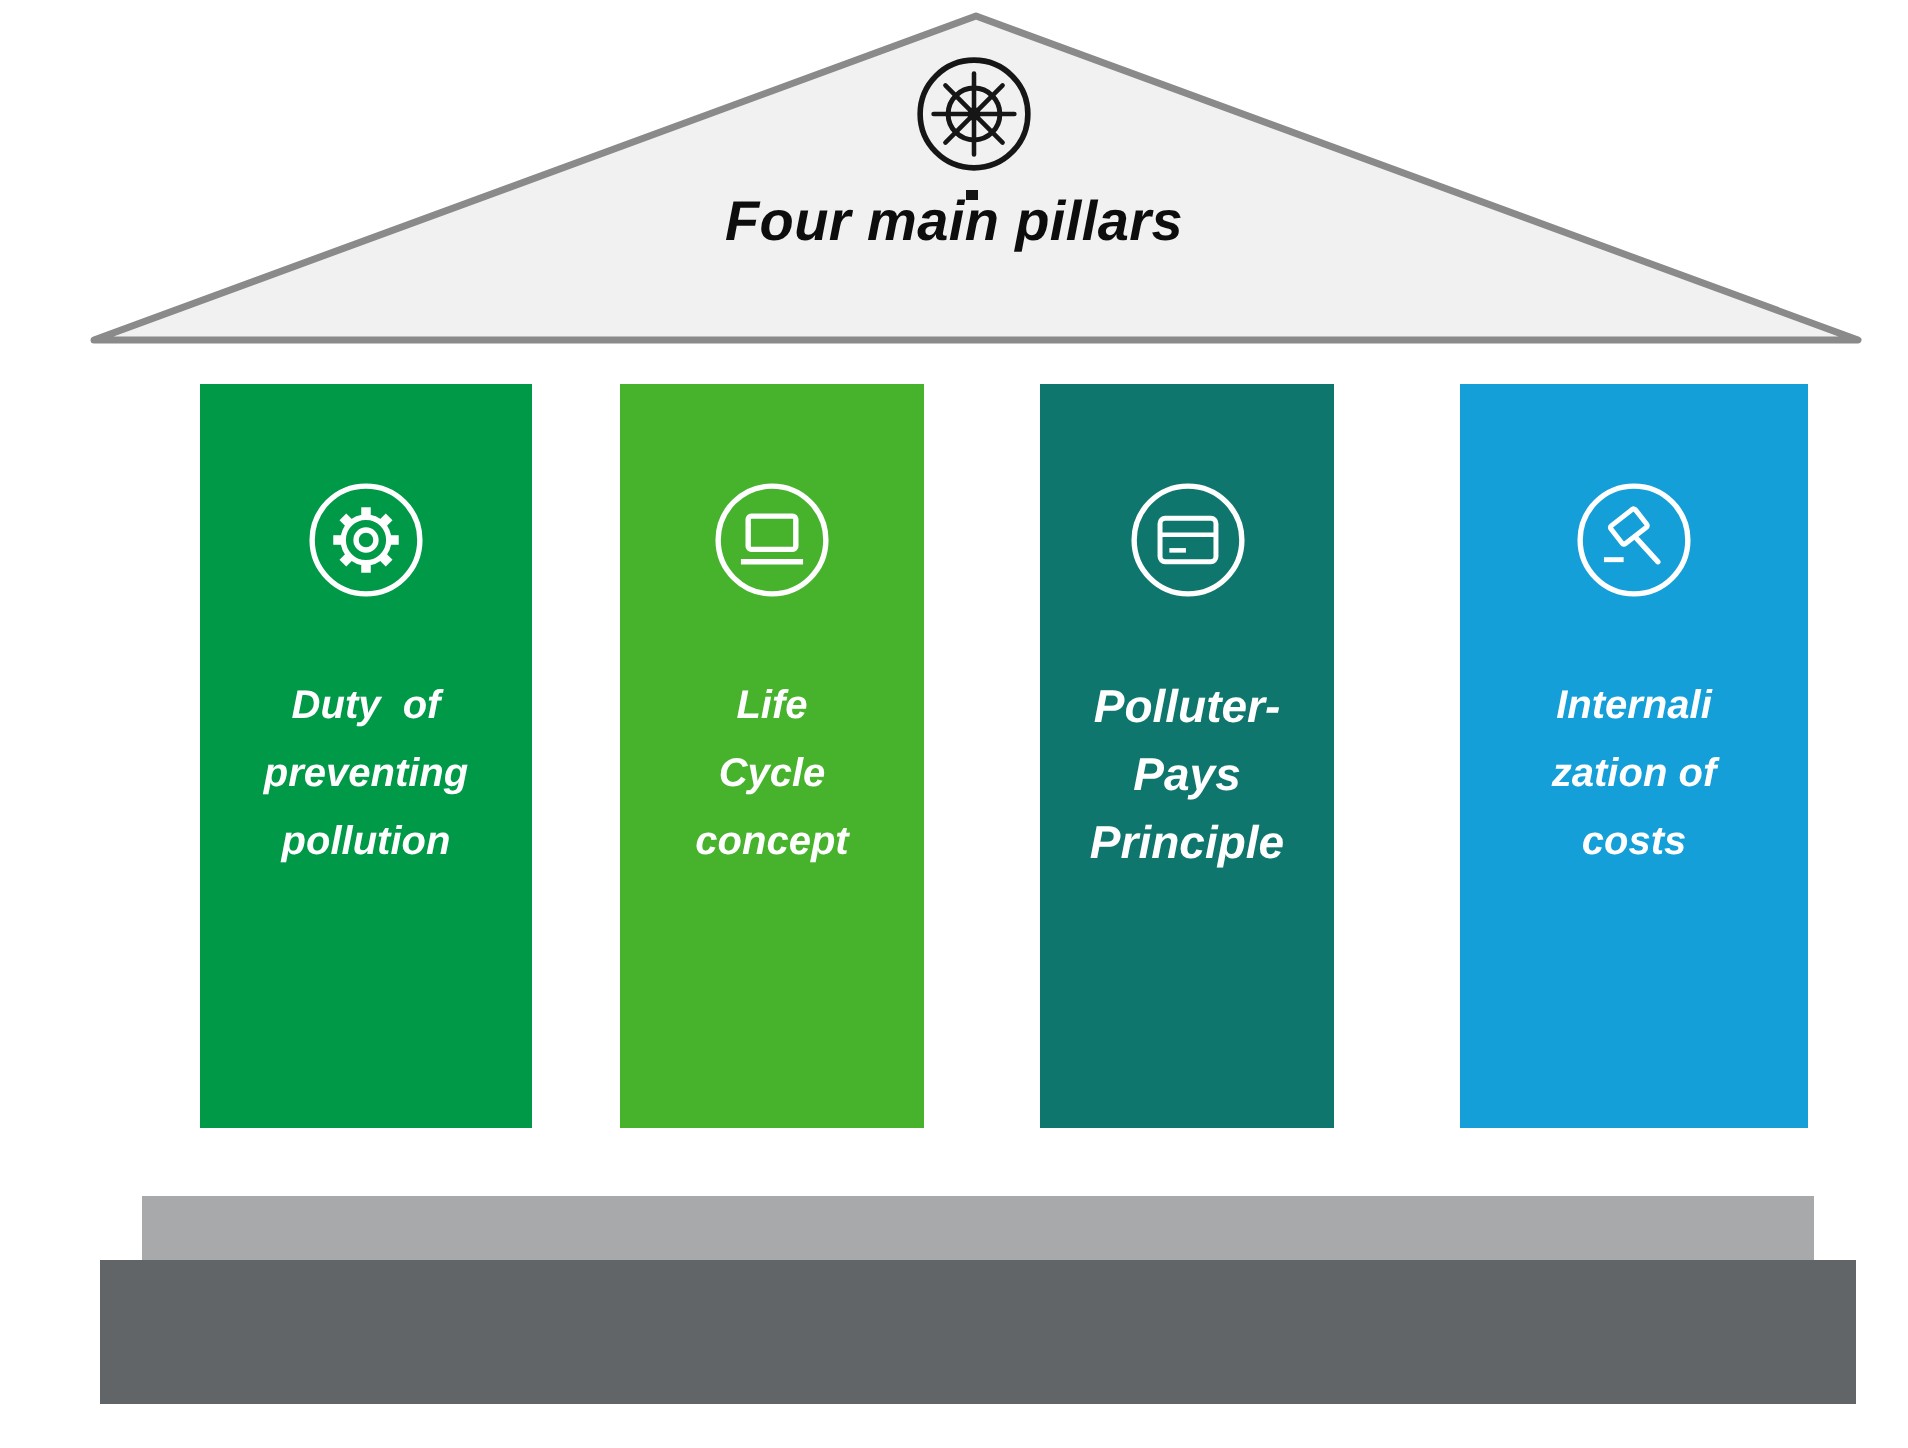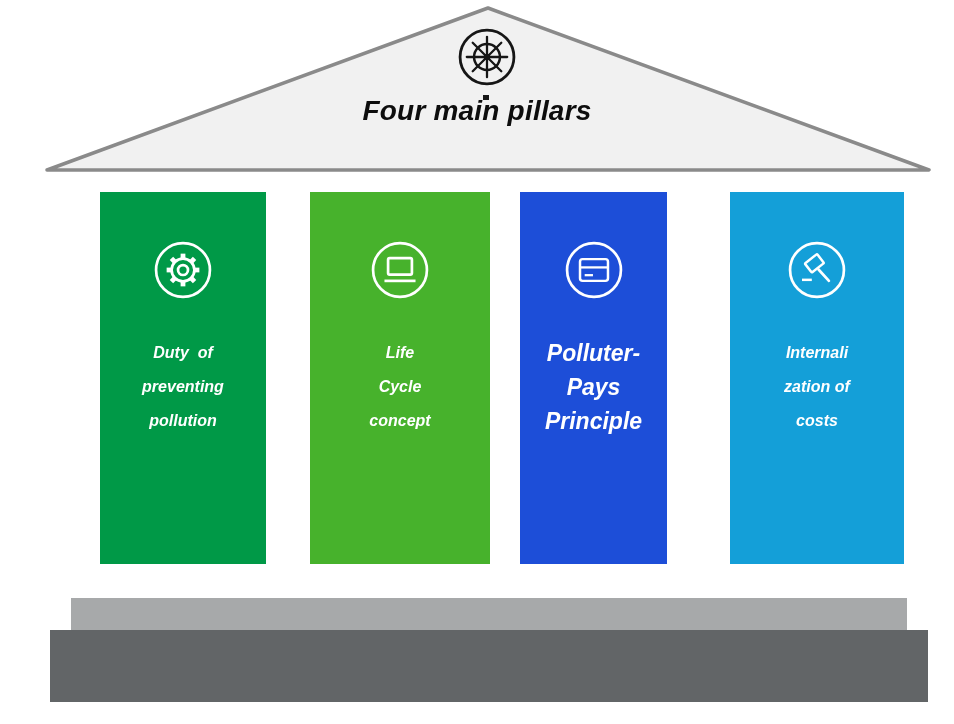--- a/index.html
+++ b/index.html
@@ -38,38 +38,38 @@
     line-height: 37px;
     color: #0d0d0d;
     letter-spacing: 0.2px;
   }
   .pillar {
     position: absolute;
     top: 192px;
     height: 372px;
   }
   .pillar-1 { left: 100px; width: 166px; }
-  .pillar-2 { left: 310px; width: 152px; padding-left: 28px; }
+  .pillar-2 { left: 310px; width: 152px; }
   .pillar-3 { left: 520px; width: 147px; }
   .pillar-4 { left: 730px; width: 148px; padding-left: 26px; }
   .pillar-icon {
     position: absolute;
     top: 49px;
     left: 50%;
     margin-left: -29px;
     width: 58px; height: 58px;
   }
   .pillar-label {
     position: absolute;
     top: 144px;
     left: 0;
     width: 100%;
     text-align: center;
     color: #ffffff;
-    font-size: 16px;
+    font-size: 20px;
     font-weight: bold;
     line-height: 34px;
     white-space: pre-wrap;
   }
   .pillar-3 .pillar-label { font-size: 23px; }
   .base-step-upper {
     position: absolute;
     left: 71px; top: 598px;
     width: 836px; height: 32px;
   }
@@ -128,21 +128,21 @@
     <svg class="pillar-icon" viewBox="0 0 56 56">
       <circle cx="28" cy="28" r="26" fill="none" stroke="#ffffff" stroke-width="2.6"></circle>
       <rect x="16.5" y="16.5" width="23" height="16" rx="1.5" fill="none" stroke="#ffffff" stroke-width="2.6"></rect>
       <line x1="13" y1="38.5" x2="43" y2="38.5" stroke="#ffffff" stroke-width="2.6"></line>
     </svg>
     <div class="pillar-label">Life
 Cycle
 concept</div>
   </div>
 
-  <div class="pillar pillar-3" style="background-color: #1d4ed8;">
+  <div class="pillar pillar-3" style="background-color: #0f766e;">
     <svg class="pillar-icon" viewBox="0 0 56 56">
       <circle cx="28" cy="28" r="26" fill="none" stroke="#ffffff" stroke-width="2.6"></circle>
       <rect x="14.5" y="17.5" width="27" height="21" rx="2.5" fill="none" stroke="#ffffff" stroke-width="2.4"></rect>
       <line x1="14.5" y1="25.5" x2="41.5" y2="25.5" stroke="#ffffff" stroke-width="2.2"></line>
       <line x1="19" y1="33" x2="27" y2="33" stroke="#ffffff" stroke-width="2.2"></line>
     </svg>
     <div class="pillar-label">Polluter-
 Pays
 Principle</div>
   </div>

